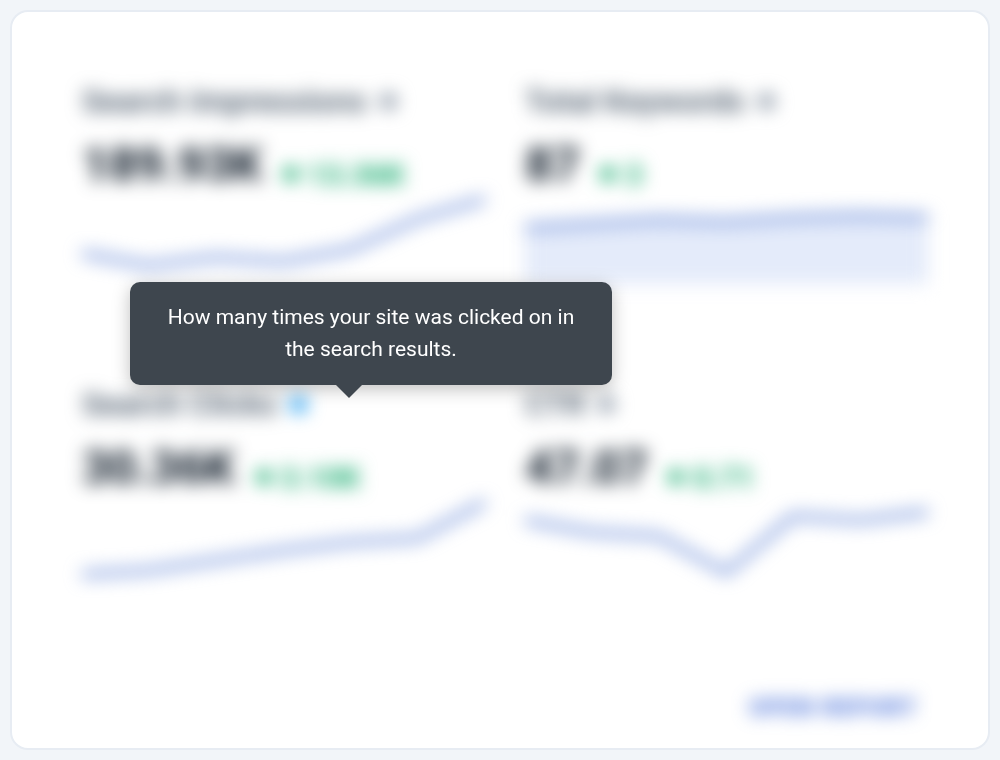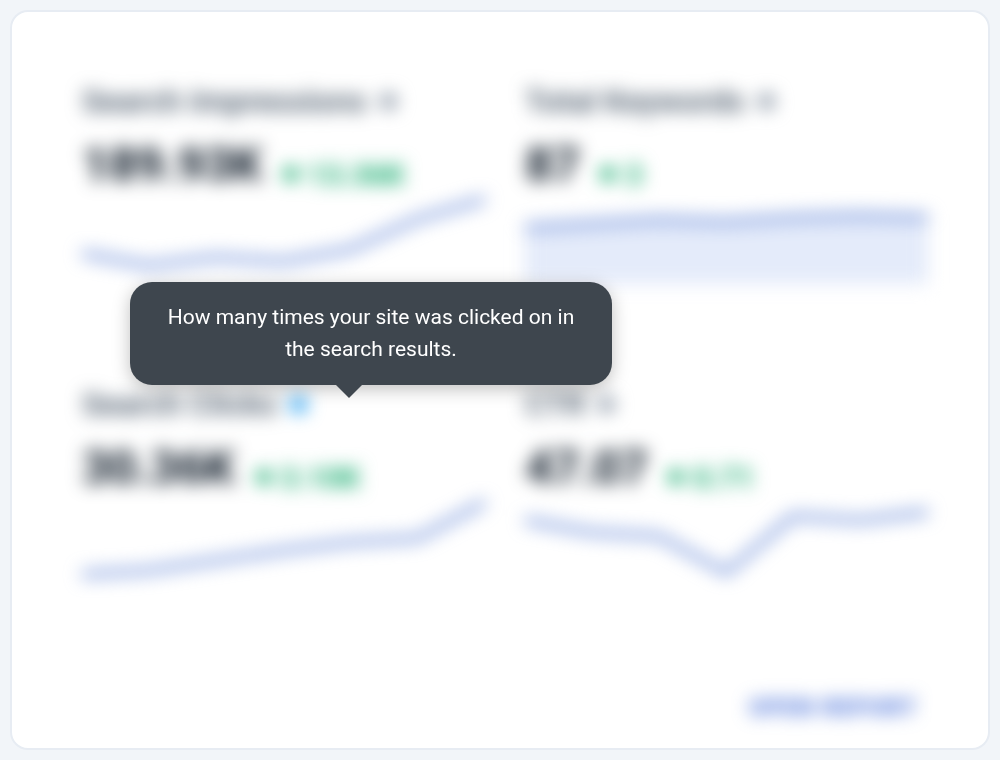--- a/index.html
+++ b/index.html
@@ -10,21 +10,21 @@
   .metric{display:flex;flex-direction:column;justify-content:flex-start;}
   .m-title{display:flex;align-items:center;gap:13px;font-size:32px;font-weight:600;color:#4b5a6b;}
   .info-dot{width:17px;height:17px;border-radius:50%;background:#8c98a7;display:inline-block;}
   .info-dot.active{background:#1e9cf0;}
   .m-value-row{display:flex;align-items:baseline;gap:22px;margin-top:16px;}
   .m-value{font-size:48px;font-weight:800;color:#1a2633;letter-spacing:-0.5px;}
   .m-delta{font-size:30px;font-weight:800;color:#1fae73;display:flex;align-items:center;gap:10px;}
   .m-delta::before{content:"";width:14px;height:14px;background:#1fae73;border-radius:2px;display:inline-block;}
   .footer-link{position:absolute;right:70px;bottom:28px;color:#3763d6;font-weight:800;font-size:22px;letter-spacing:2px;}
   
-  .tooltip{position:absolute;left:118px;top:270px;width:430px;background:#3e464e;color:#fff;border-radius:22px;padding:20px 26px;font-size:21px;line-height:1.5;text-align:center;box-shadow:0 4px 18px rgba(0,0,0,0.25);z-index:10;}
+  .tooltip{position:absolute;left:118px;top:270px;width:430px;background:#3e464e;color:#fff;border-radius:10px;padding:20px 26px;font-size:21px;line-height:1.5;text-align:center;box-shadow:0 4px 18px rgba(0,0,0,0.25);z-index:10;}
   .tooltip::after{content:"";position:absolute;left:205px;bottom:-13px;width:0;height:0;border-left:14px solid transparent;border-right:14px solid transparent;border-top:14px solid #3e464e;}
   svg.sparkline path{fill:none;stroke:#6f8fd9;stroke-width:6;stroke-linecap:round;stroke-linejoin:round;}
   svg.sparkline.fill path.area{fill:#e4ebfa;stroke:none;}
 </style>
 </head>
 <body>
 
 <div class="page">
   <div class="card">
 

